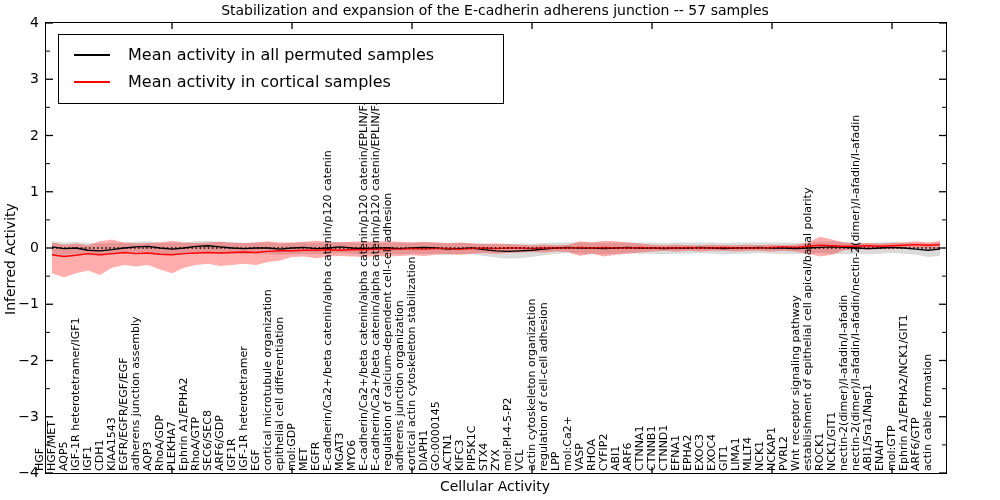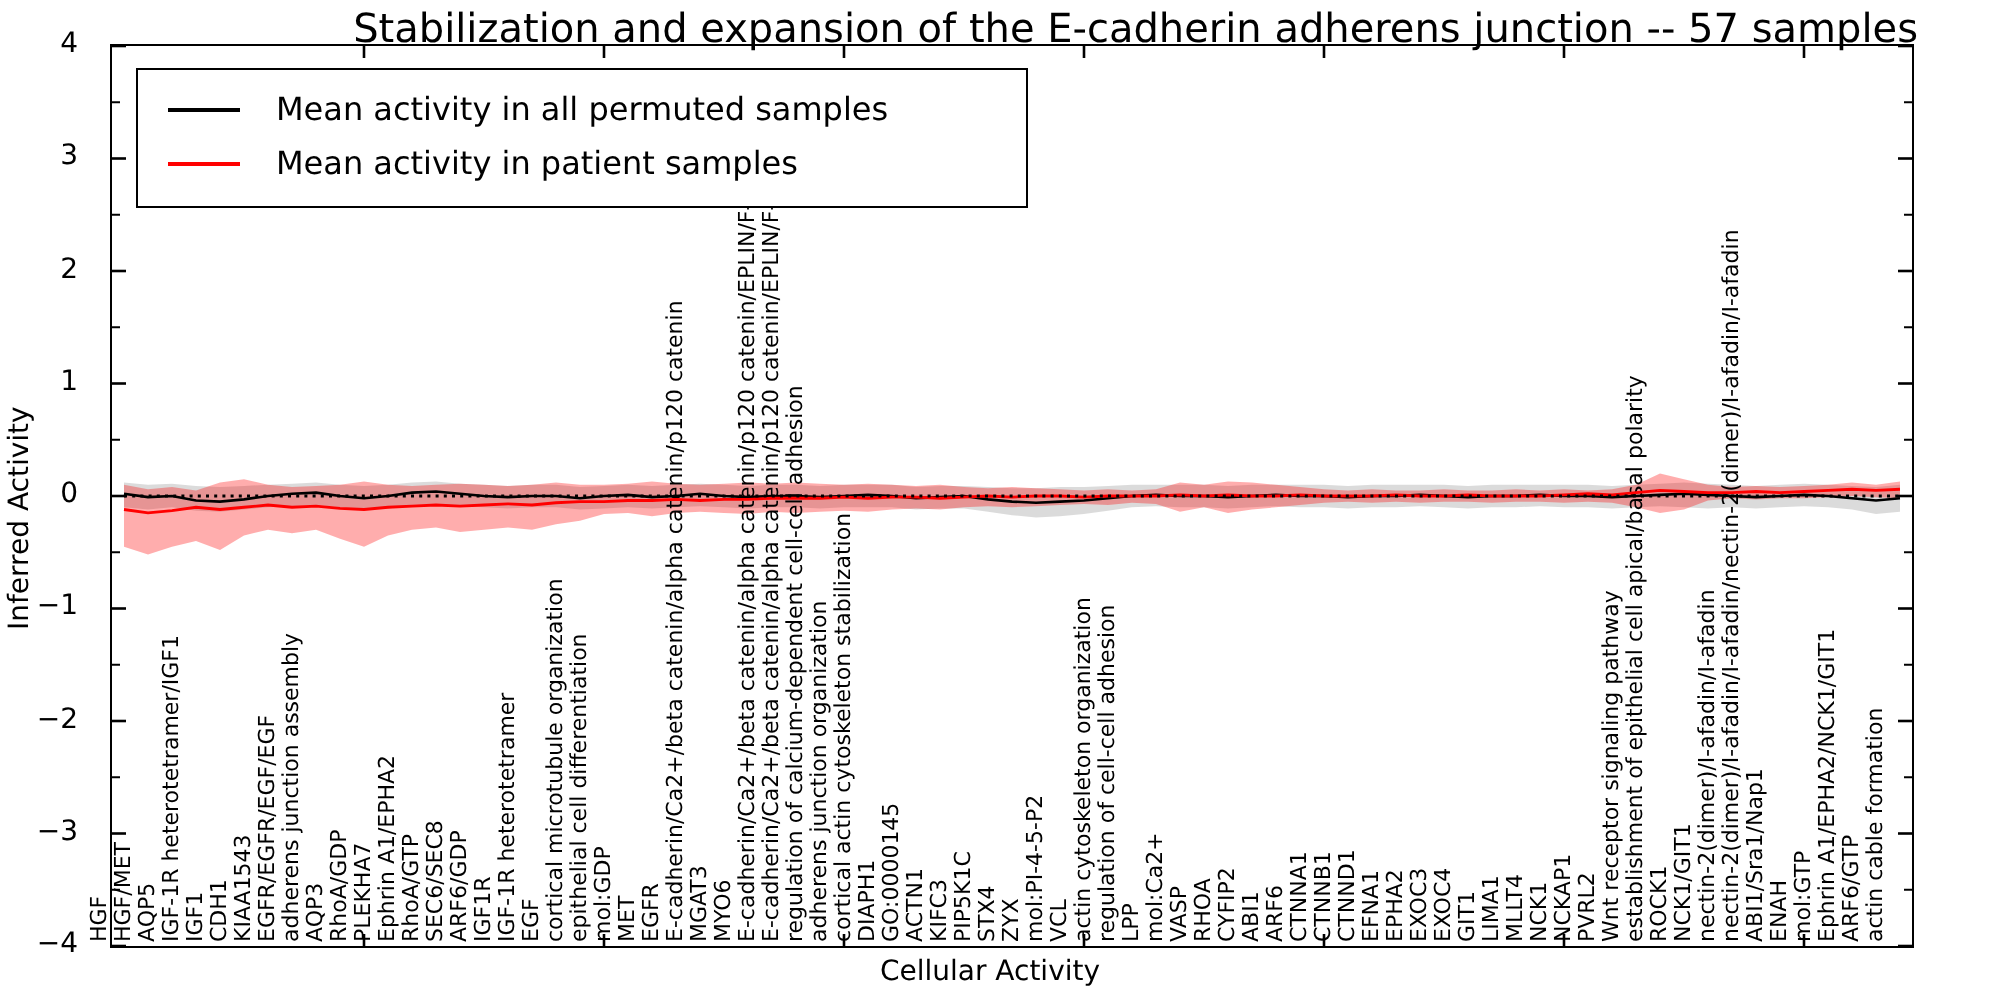--- a/index.html
+++ b/index.html
@@ -1,20 +1,20 @@
 <!DOCTYPE html>
 <html><head>
 <meta charset="utf-8">
 <style>
   html,body{margin:0;padding:0;background:#fff;}
   .figure{position:relative;width:1000px;height:500px;background:#ffffff;
           font-family:"DejaVu Sans","Liberation Sans",sans-serif;color:#000;overflow:hidden;}
-  .title{position:absolute;left:59px;top:2px;width:900px;text-align:right;
-         font-size:20px;white-space:nowrap;z-index:4;pointer-events:none;}
-  .plot{position:absolute;left:55px;top:22px;width:900px;height:450px;
+  .title{position:absolute;left:45px;top:2px;width:900px;text-align:center;
+         font-size:14px;white-space:nowrap;z-index:4;pointer-events:none;}
+  .plot{position:absolute;left:45px;top:22px;width:900px;height:450px;
         border:1.5px solid #000;box-sizing:content-box;overflow:visible;background:transparent;}
   .plot svg{position:absolute;left:0;top:0;}
   #ribbon-layer{z-index:0;}
   #line-layer{z-index:2;pointer-events:none;}
   .xlab{position:absolute;font-size:11px;line-height:13px;height:13px;white-space:nowrap;
         transform-origin:0 100%;transform:rotate(-90deg);z-index:1;color:#000;}
   .ylab-tick{position:absolute;width:32px;text-align:right;font-size:14px;height:18px;
              line-height:18px;z-index:1;}
   .axis-label-y{position:absolute;left:2px;top:315px;font-size:14px;white-space:nowrap;
                 transform-origin:0 0;transform:rotate(-90deg);z-index:1;}
@@ -93,21 +93,21 @@
         <line x1="6" x2="894" y1="225" y2="225" stroke="#000000" stroke-width="1.4" stroke-dasharray="1.5 2.6"></line>
       </svg>
 
     <div class="legend">
       <div class="legend-row">
         <div class="legend-line" style="background: rgb(0, 0, 0);"></div>
         <div class="legend-text">Mean activity in all permuted samples</div>
       </div>
       <div class="legend-row">
         <div class="legend-line" style="background: rgb(255, 0, 0);"></div>
-        <div class="legend-text">Mean activity in patient samples</div>
+        <div class="legend-text">Mean activity in cortical samples</div>
       </div>
     </div>
   <div class="xlab" style="left: -0.5px; top: 435px;">HGF</div>
       <div class="xlab" style="left: 11.5px; top: 435px;">HGF/MET</div>
       <div class="xlab" style="left: 23.5px; top: 435px;">AQP5</div>
       <div class="xlab" style="left: 35.5px; top: 435px;">IGF-1R heterotetramer/IGF1</div>
       <div class="xlab" style="left: 47.5px; top: 435px;">IGF1</div>
       <div class="xlab" style="left: 59.5px; top: 435px;">CDH1</div>
       <div class="xlab" style="left: 71.5px; top: 435px;">KIAA1543</div>
       <div class="xlab" style="left: 83.5px; top: 435px;">EGFR/EGFR/EGF/EGF</div>

